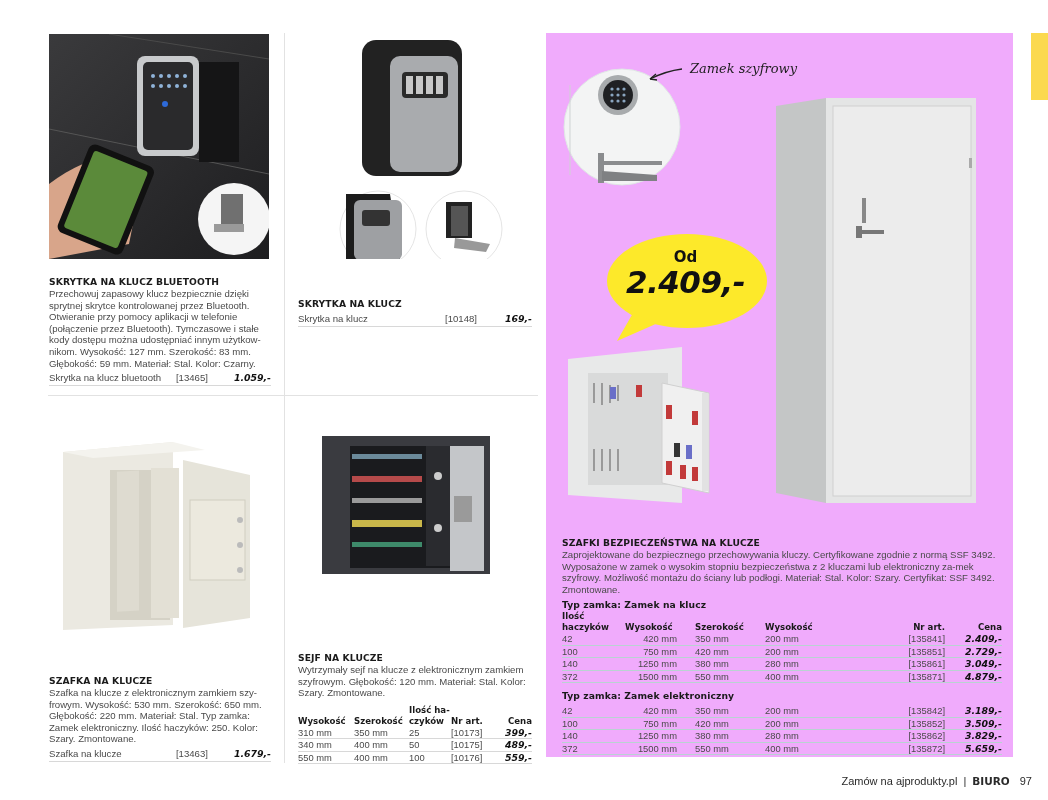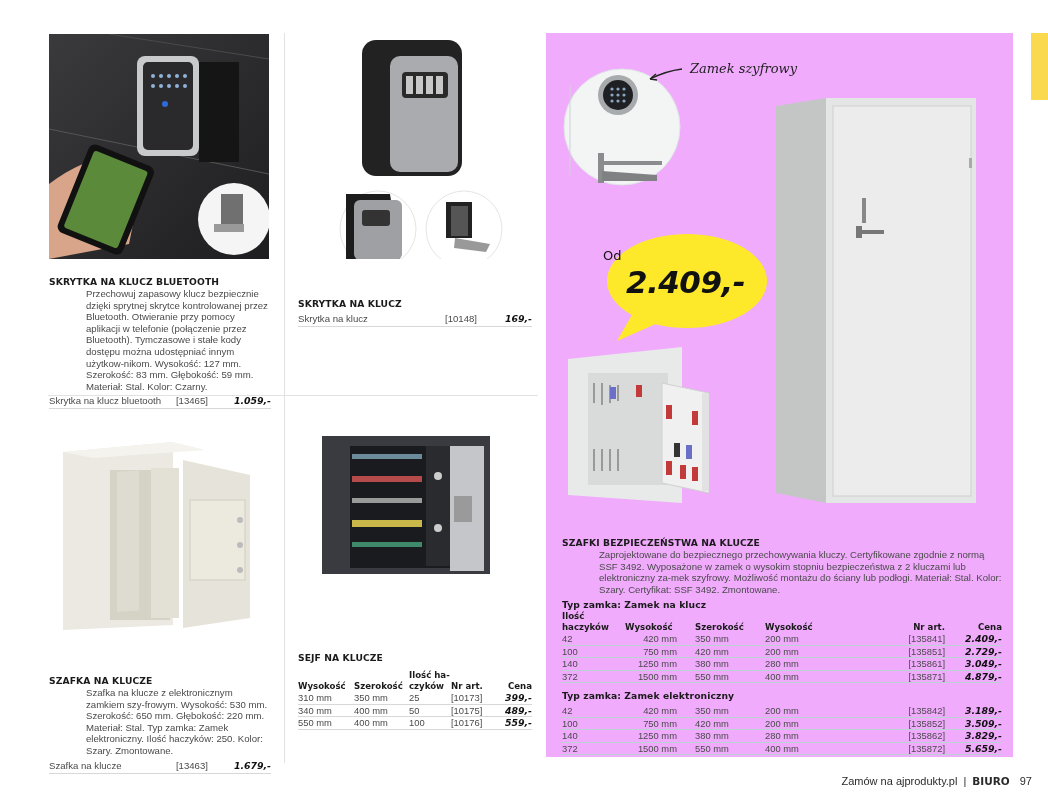--- a/index.html
+++ b/index.html
@@ -4,21 +4,21 @@
 <style>
   * { box-sizing: border-box; margin: 0; padding: 0; }
   html, body { width: 1048px; height: 800px; background: #ffffff; overflow: hidden; }
   body { position: relative; font-family: "Liberation Sans", sans-serif; color: #3a3a3a; }
 
   .abs { position: absolute; }
 
   
   .img-box { position: absolute; overflow: hidden; }
   .title { font-family: "DejaVu Sans", sans-serif; font-weight: bold; font-size: 9.2px; color: #1a1a1a; letter-spacing: 0.1px; line-height: 12px; }
-  .desc { font-size: 9.6px; line-height: 11.6px; color: #4a4a4a; margin-left: 37px; }
+  .desc { font-size: 9.6px; line-height: 11.6px; color: #4a4a4a; }
   .price-line { display: flex; align-items: baseline; font-size: 9.6px; color: #4a4a4a; border-bottom: 1px solid #d8d8d8; padding-bottom: 2px; margin-top: 3px; }
   .price-line .name { flex: 1; }
   .price-line .art { width: 58px; }
   .price { font-family: "DejaVu Sans", sans-serif; font-weight: bold; font-style: italic; color: #111; font-size: 9.4px; text-align: right; }
 
   .vdiv { position: absolute; width: 1px; background: #e2e2e2; }
   .hdiv { position: absolute; height: 1px; background: #e2e2e2; }
 
   
   .teal { position: absolute; left: 546px; top: 33px; width: 467px; height: 724px; background: #f0abfc; }
@@ -156,20 +156,21 @@
     </g>
     <rect x="104" y="10" width="24" height="120" fill="#2a2b2f"></rect>
     <circle cx="116" cy="40" r="4" fill="#ccc"></circle>
       <circle cx="116" cy="92" r="4" fill="#ccc"></circle>
     <rect x="128" y="10" width="34" height="125" fill="#c4c6c9"></rect>
     <rect x="132" y="60" width="18" height="26" fill="#9a9a9a"></rect>
   </svg>
 </div>
 <div class="abs" style="left:298px; top:652px; width:234px;">
   <div class="title">SEJF NA KLUCZE</div>
+  <div class="desc">Wytrzymały sejf na klucze z elektronicznym zamkiem szyfrowym. Głębokość: 120 mm. Materiał: Stal. Kolor: Szary. Zmontowane.</div>
   <table class="spec sejf" style="margin-top:6px;">
     <thead>
       <tr>
         <th style="width:56px">Wysokość</th>
         <th style="width:55px">Szerokość</th>
         <th style="width:42px">Ilość ha-czyków</th>
         <th style="width:45px">Nr art.</th>
         <th class="r">Cena</th>
       </tr>
     </thead>
@@ -242,21 +243,21 @@
       <rect x="84" y="132" width="24" height="4" fill="#777"></rect>
       <rect x="193" y="60" width="3" height="10" fill="#aaa"></rect>
     </svg>
   </div>
 
   <div class="bubble" style="left:57px; top:200px; width:165px; height:110px;">
     <svg width="165" height="110" viewBox="0 0 165 110" style="position:absolute; left:0; top:0;">
       <ellipse cx="84" cy="48" rx="80" ry="47" fill="#fde92a"></ellipse>
       <path d="M30 80 L14 108 L55 90 Z" fill="#fde92a"></path>
     </svg>
-    <div class="abs" style="left:0; width:165px; top:15px; font-family:'DejaVu Sans',sans-serif; font-weight:normal; font-size:13px; color:#111;">Od</div>
+    <div class="abs" style="left:0; width:165px; top:15px; text-align:center; font-family:'DejaVu Sans',sans-serif; font-weight:bold; font-size:15px; color:#111;">Od</div>
     <div class="abs" style="left:0; width:165px; top:31px; text-align:center; font-family:'DejaVu Sans',sans-serif; font-weight:bold; font-style:italic; font-size:31px; letter-spacing:-0.5px; color:#111;">2.409,-</div>
   </div>
 
   <div class="abs" style="left:18px; top:310px; width:160px; height:160px;">
     <svg width="160" height="160" viewBox="0 0 160 160">
       <path d="M4 16 L118 4 L118 160 L4 152 Z" fill="#e8e9e9"></path>
       <rect x="24" y="30" width="80" height="112" fill="#d9dada"></rect>
       <g stroke="#777" stroke-width="1.3">
         <line x1="30" y1="40" x2="30" y2="60"></line>
           <line x1="38" y1="40" x2="38" y2="62"></line>

